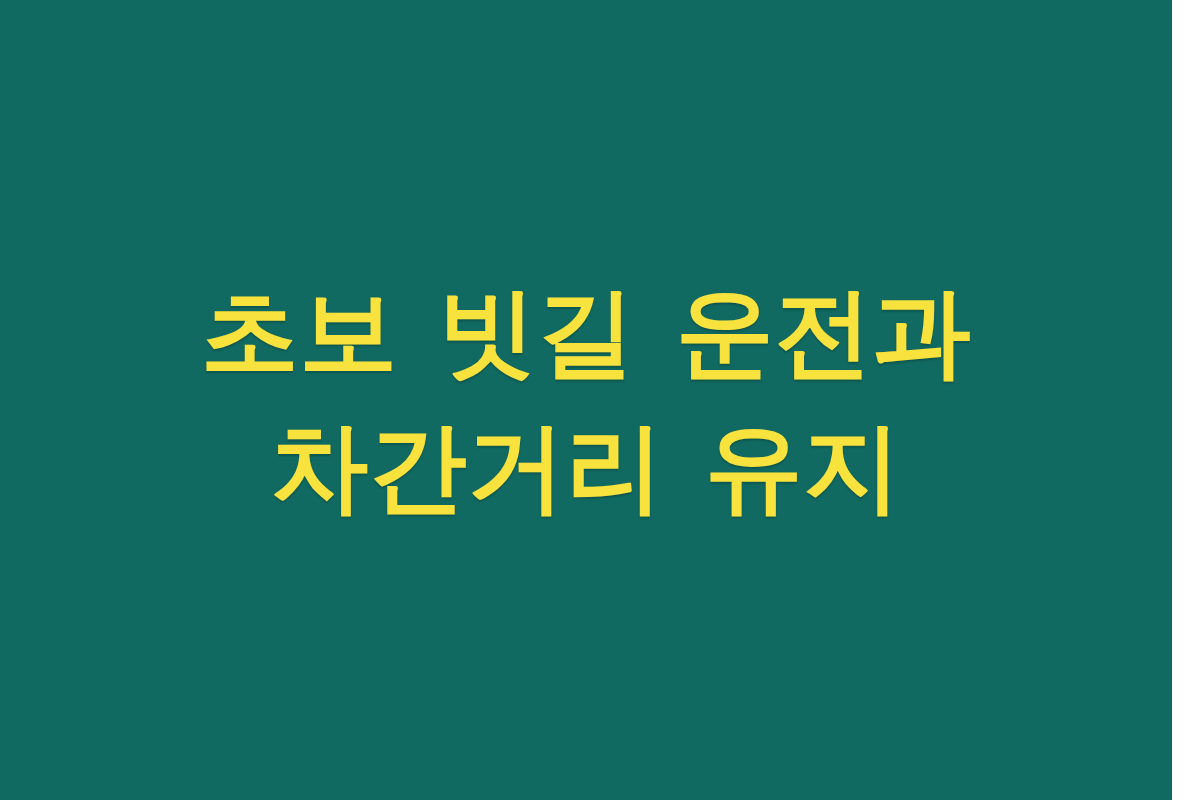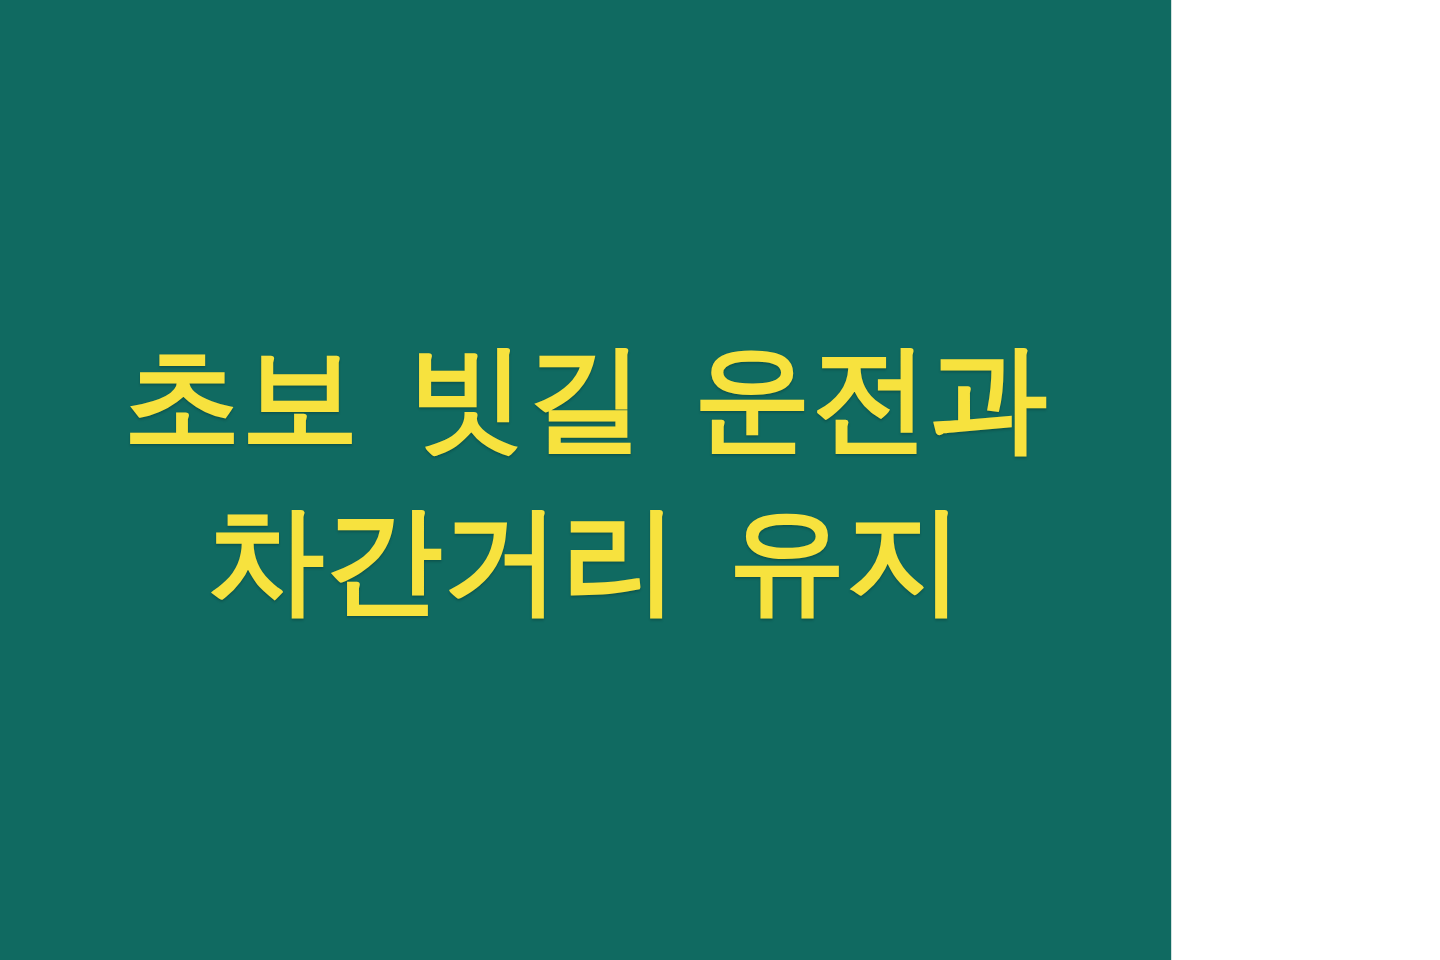--- a/index.html
+++ b/index.html
@@ -10,21 +10,21 @@
 
   body {
     width: 1200px;
     height: 800px;
     overflow: hidden;
     font-family: "DejaVu Sans", "Liberation Sans", sans-serif;
   }
 
   #banner {
     position: relative;
-    width: 976px;
+    width: 1172px;
     height: 800px;
     box-sizing: border-box;
     display: flex;
     align-items: center;
     justify-content: center;
     background: #106a61;
   }
 
   #headline-block {
     width: 1040px;

